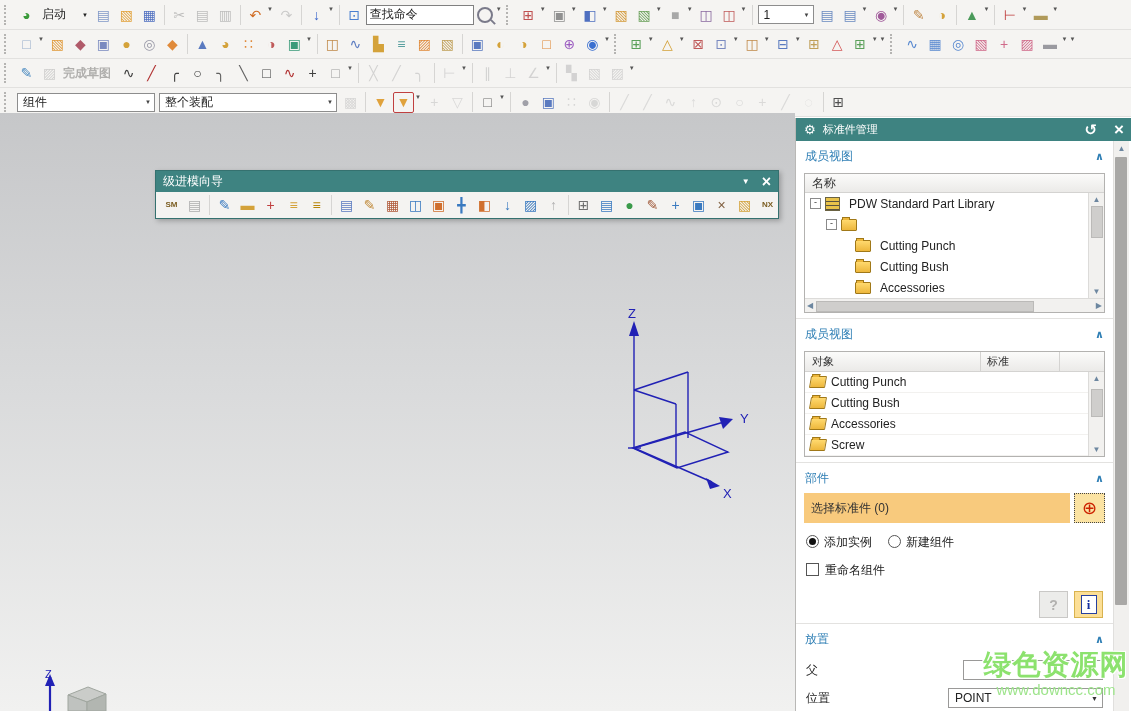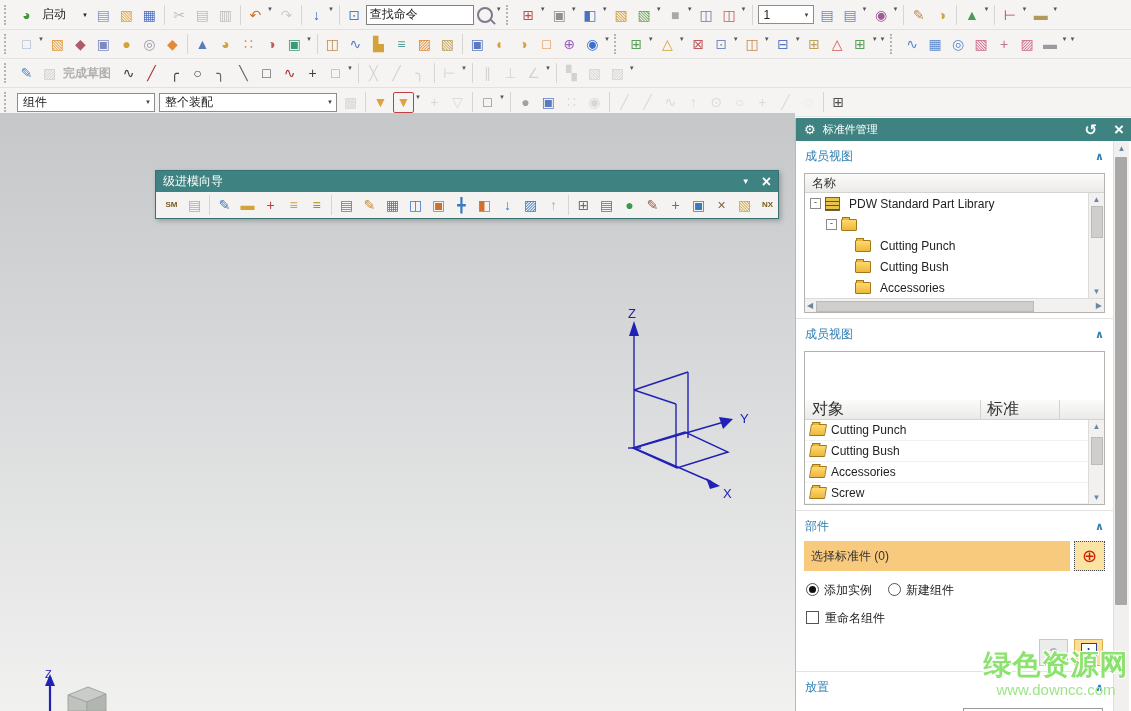--- a/index.html
+++ b/index.html
@@ -76,21 +76,21 @@
   .vs{width:15px;background:#f2f1ef;border-left:1px solid #dcdbd9;display:flex;flex-direction:column;
       align-items:center;justify-content:space-between;font-size:8px;color:#6d87a0;padding:2px 0;}
   .vs .vtrack{flex:1;width:100%;position:relative;}
   .vs .thumb{position:absolute;left:2px;width:10px;background:#cfcecc;border:1px solid #bbbab8;}
   .hs{height:13px;border-top:1px solid #dcdbd9;background:#f2f1ef;display:flex;align-items:center;
       font-size:8px;color:#6d87a0;padding:0 2px;justify-content:space-between;}
   .hs .htrack{flex:1;height:9px;margin:0 3px;position:relative;}
   .hs .hthumb{position:absolute;left:0;top:0;height:9px;width:78%;background:#cfcecc;border:1px solid #bbbab8;}
   
   .mhead{display:flex;height:19px;background:linear-gradient(#fbfbfa,#ebeae8);border-bottom:1px solid #d4d3d1;
-         font-size:16px;color:#333;align-items:center;margin-top:48px;}
+         font-size:11px;color:#333;align-items:center;}
   .mhead .c1{width:168px;padding-left:7px;border-right:1px solid #d4d3d1;height:100%;display:flex;align-items:center;}
   .mhead .c2{width:72px;padding-left:6px;border-right:1px solid #d4d3d1;height:100%;display:flex;align-items:center;}
   .mhead .c3{flex:1;}
   .mrow{height:20px;display:flex;align-items:center;padding-left:5px;font-size:12px;border-bottom:1px solid #f2f1ef;}
   
   .orange-row{margin:2px 8px 0 8px;display:flex;gap:4px;}
   .orange-field{flex:1;height:30px;background:#f8ca7d;display:flex;align-items:center;padding:0 7px;font-size:12px;color:#333;}
   .cross-btn{width:31px;height:30px;background:#fbe3a3;border:1px dotted #444;display:flex;
              align-items:center;justify-content:center;font-size:18px;color:#cc2200;cursor:default;box-sizing:border-box;}
   .opt-row{margin:11px 10px 0 10px;display:flex;gap:16px;align-items:center;font-size:12px;}

